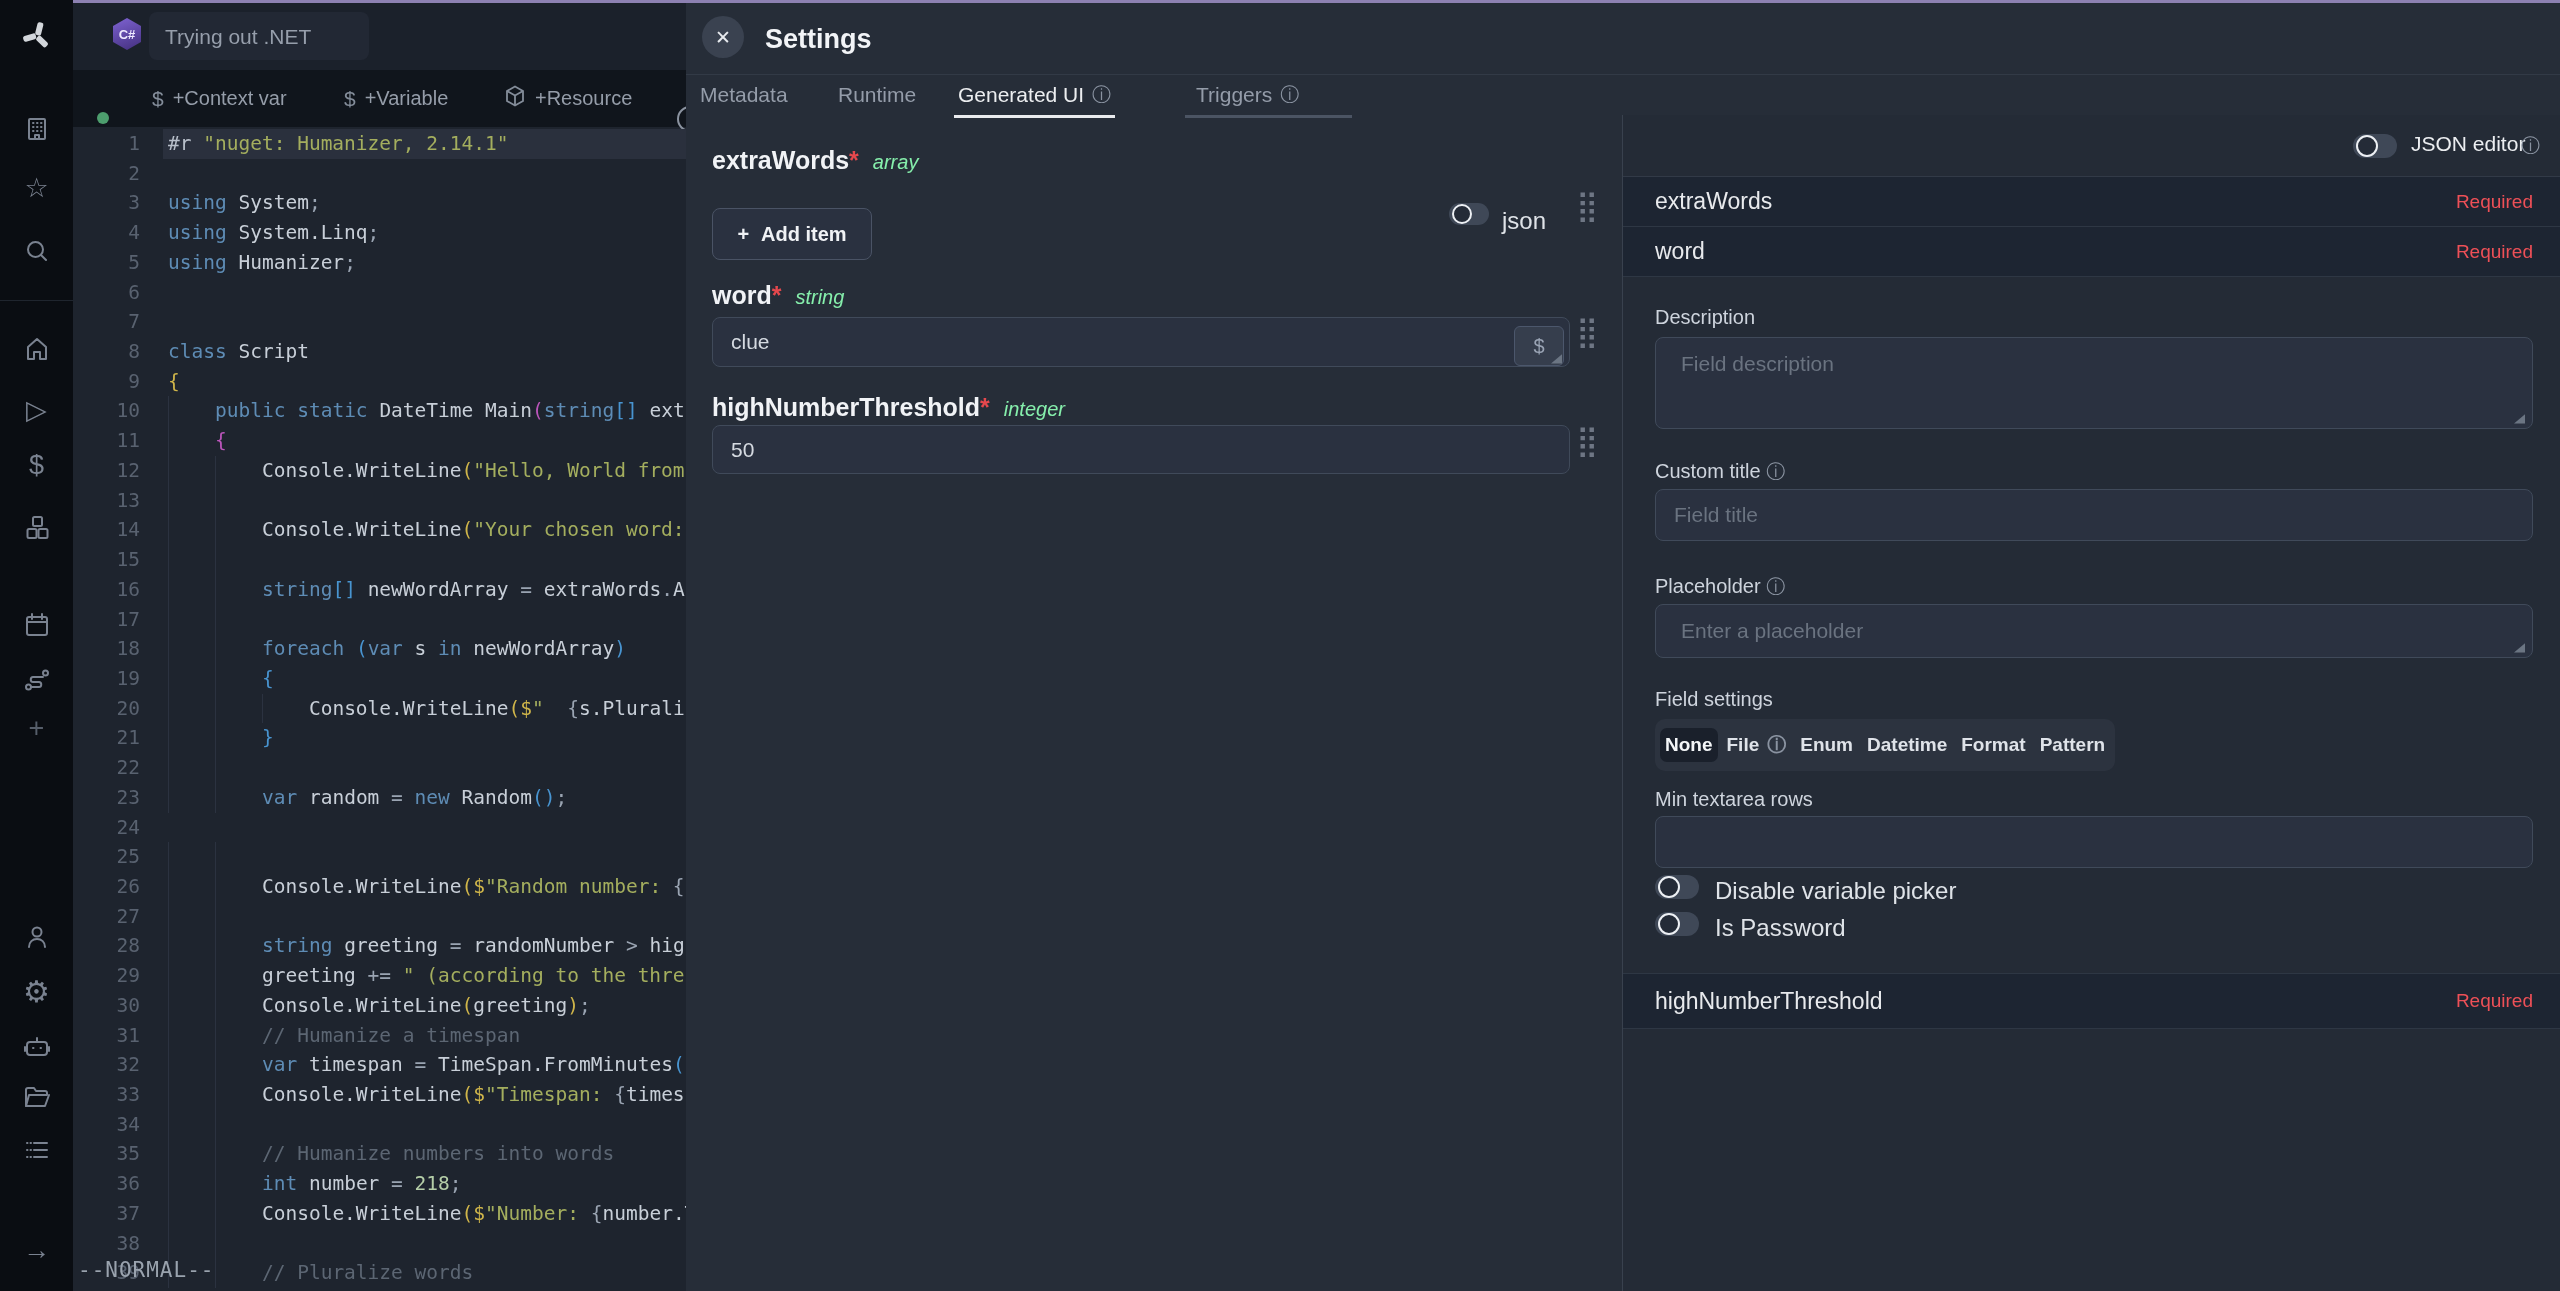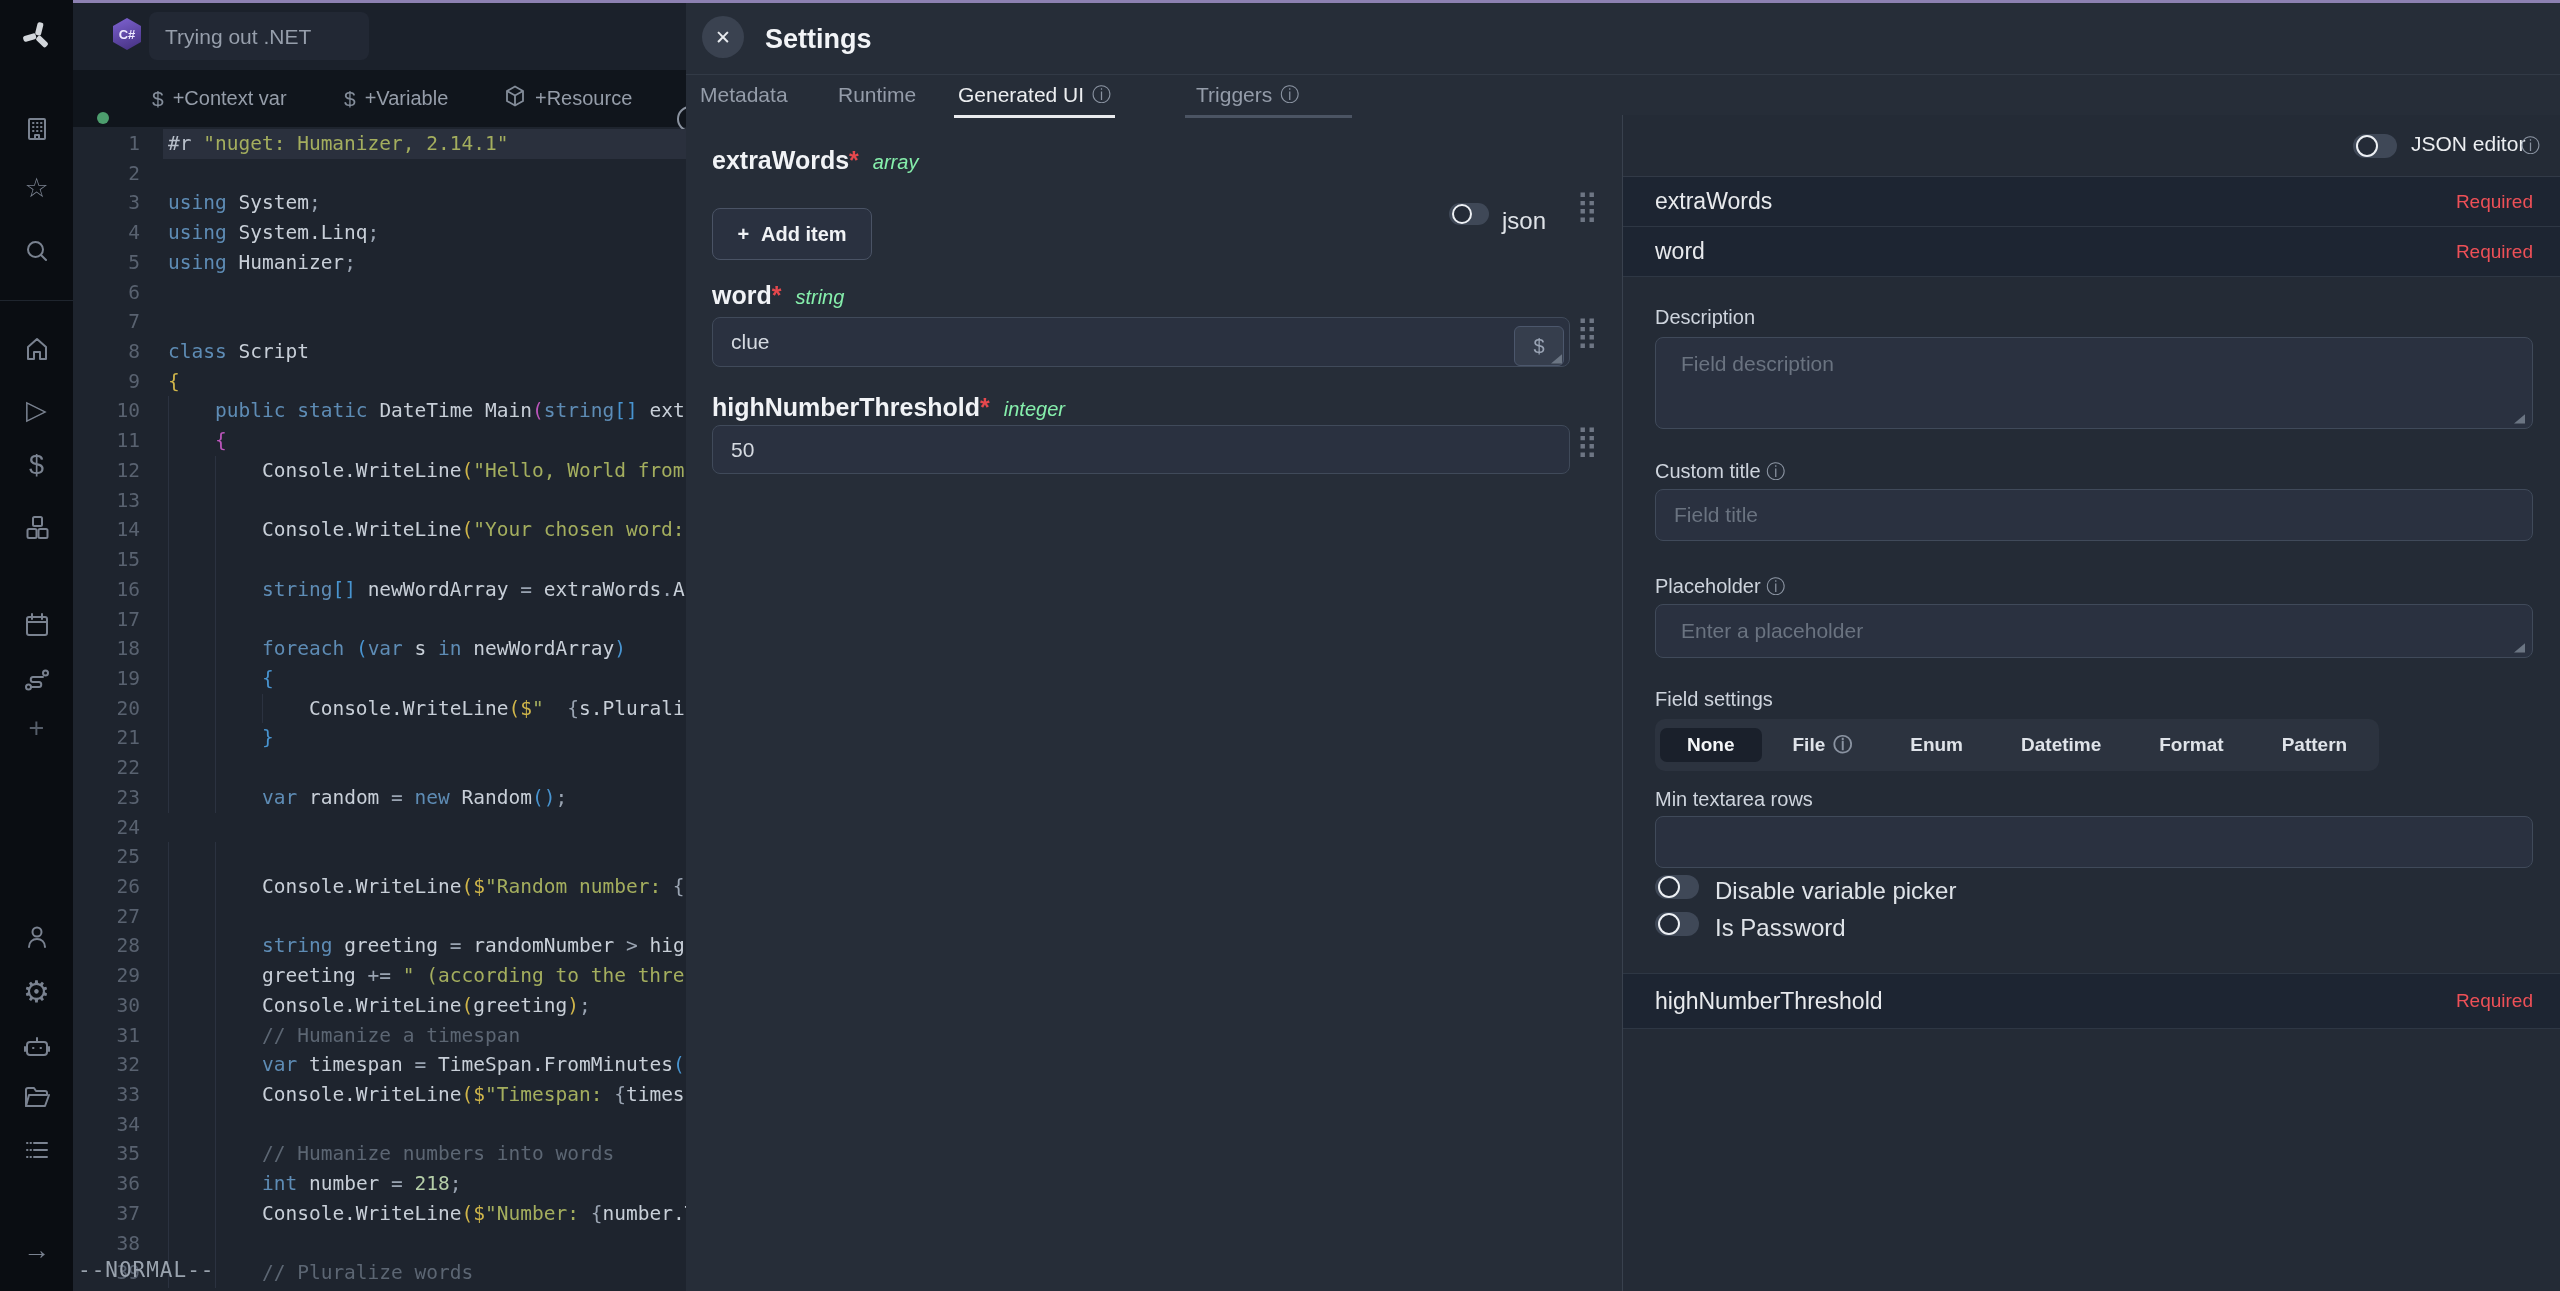--- a/index.html
+++ b/index.html
@@ -74,21 +74,21 @@
     border-radius:6px;display:flex;align-items:center;justify-content:center;color:#9aa4b5;font-size:20px;}
   
   #rpanel{position:absolute;left:936px;top:112px;width:938px;height:1176px;background:#242b36;border-left:1px solid #39414e;}
   .prow{position:absolute;left:0;width:938px;height:50px;background:#1d2532;border-bottom:1px solid #2e3744;
     display:flex;align-items:center;justify-content:space-between;padding:0 28px 0 32px;box-sizing:border-box;}
   .prow .nm{font-size:23px;color:#e8eaed;}
   .prow .rq{font-size:19px;color:#ee5057;}
   .plabel{position:absolute;left:32px;font-size:20px;color:#ced4dd;}
   #segmented{position:absolute;left:32px;top:604px;height:52px;background:#2c333f;border-radius:10px;
     display:inline-flex;align-items:center;padding:0 5px;gap:4px;}
-  .seg{height:34px;display:flex;align-items:center;gap:8px;padding:0 27px;border-radius:7px;
+  .seg{height:34px;display:flex;align-items:center;gap:8px;padding:0 5px;border-radius:7px;
     font-size:19px;font-weight:bold;color:#dfe3e9;}
   .seg.active{background:#1a202b;color:#f4f6f8;}
 </style>
 </head>
 <body>
 
 <div id="app">
   <div class="abs" id="topline"></div>
 
   <div class="abs" id="sidebar">

